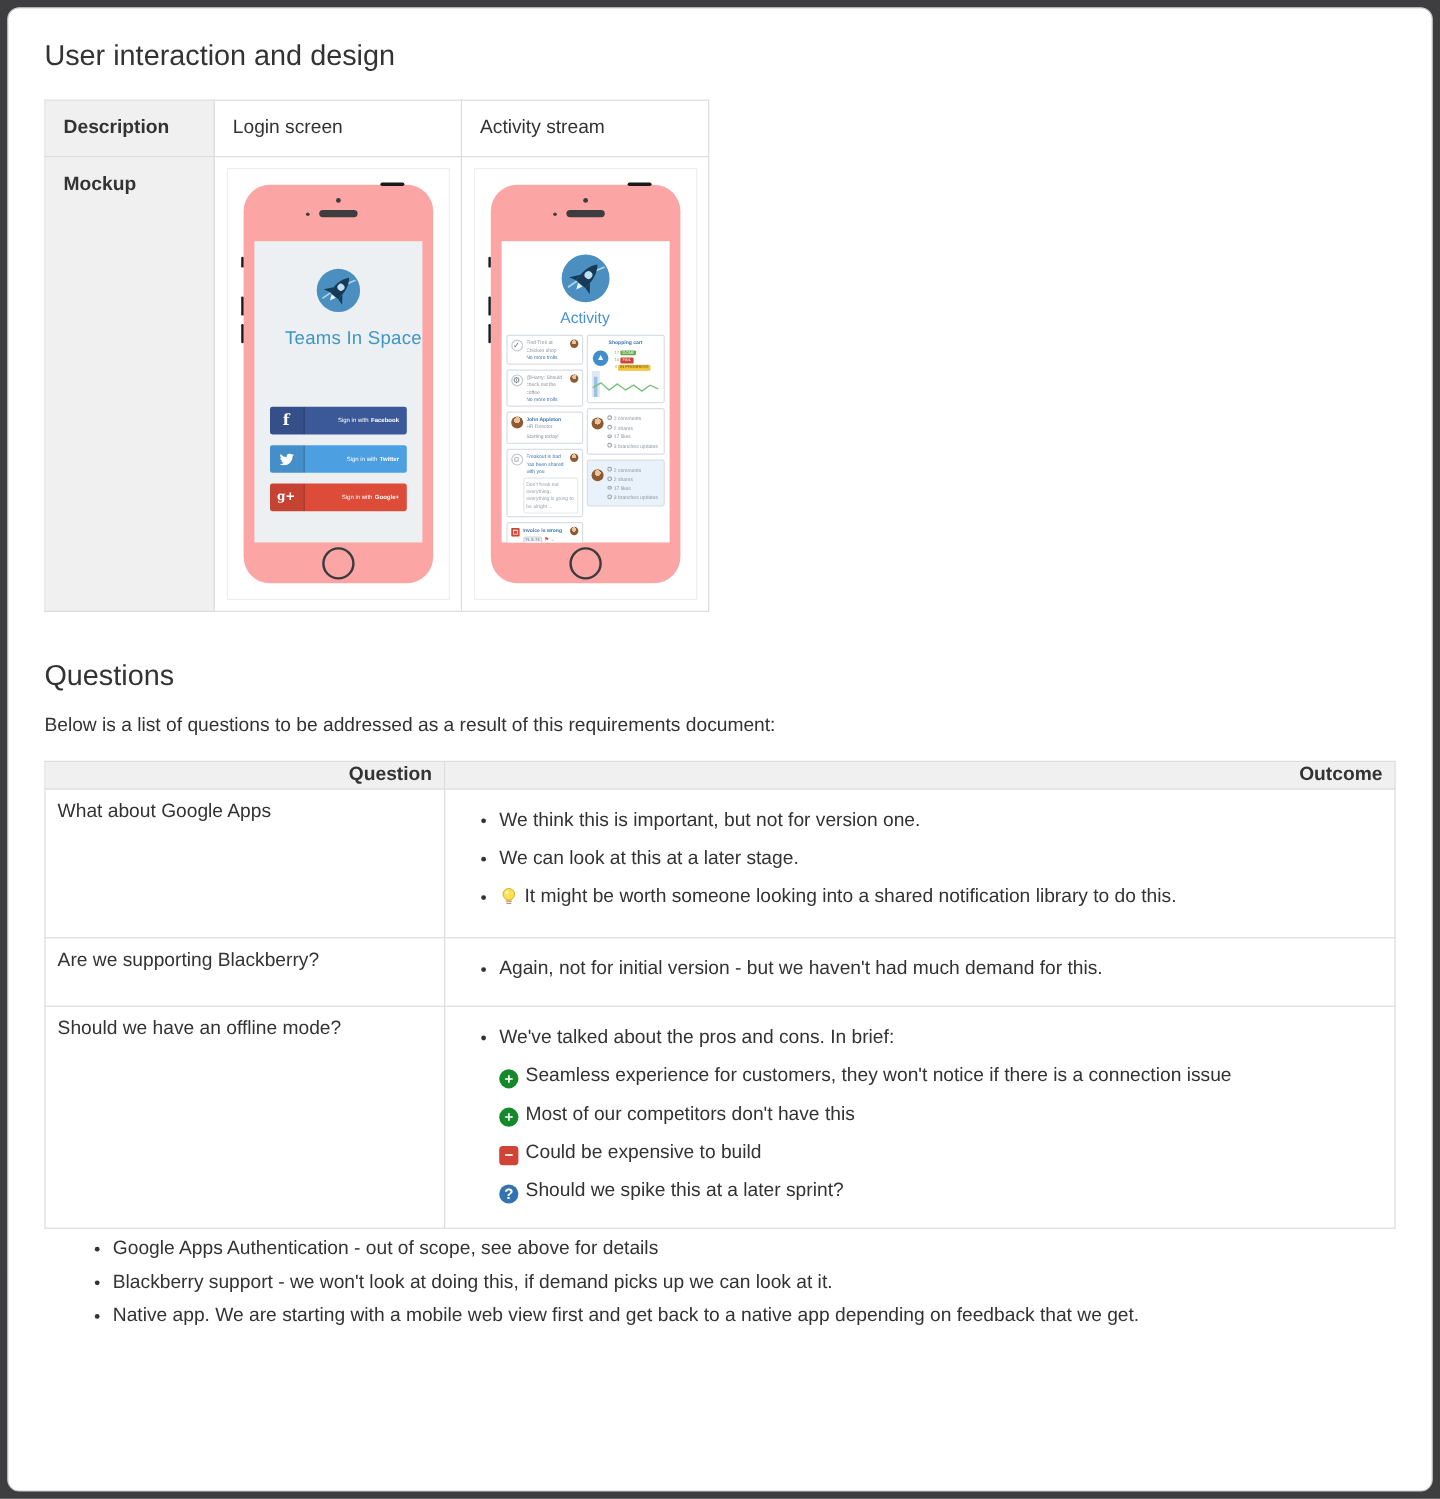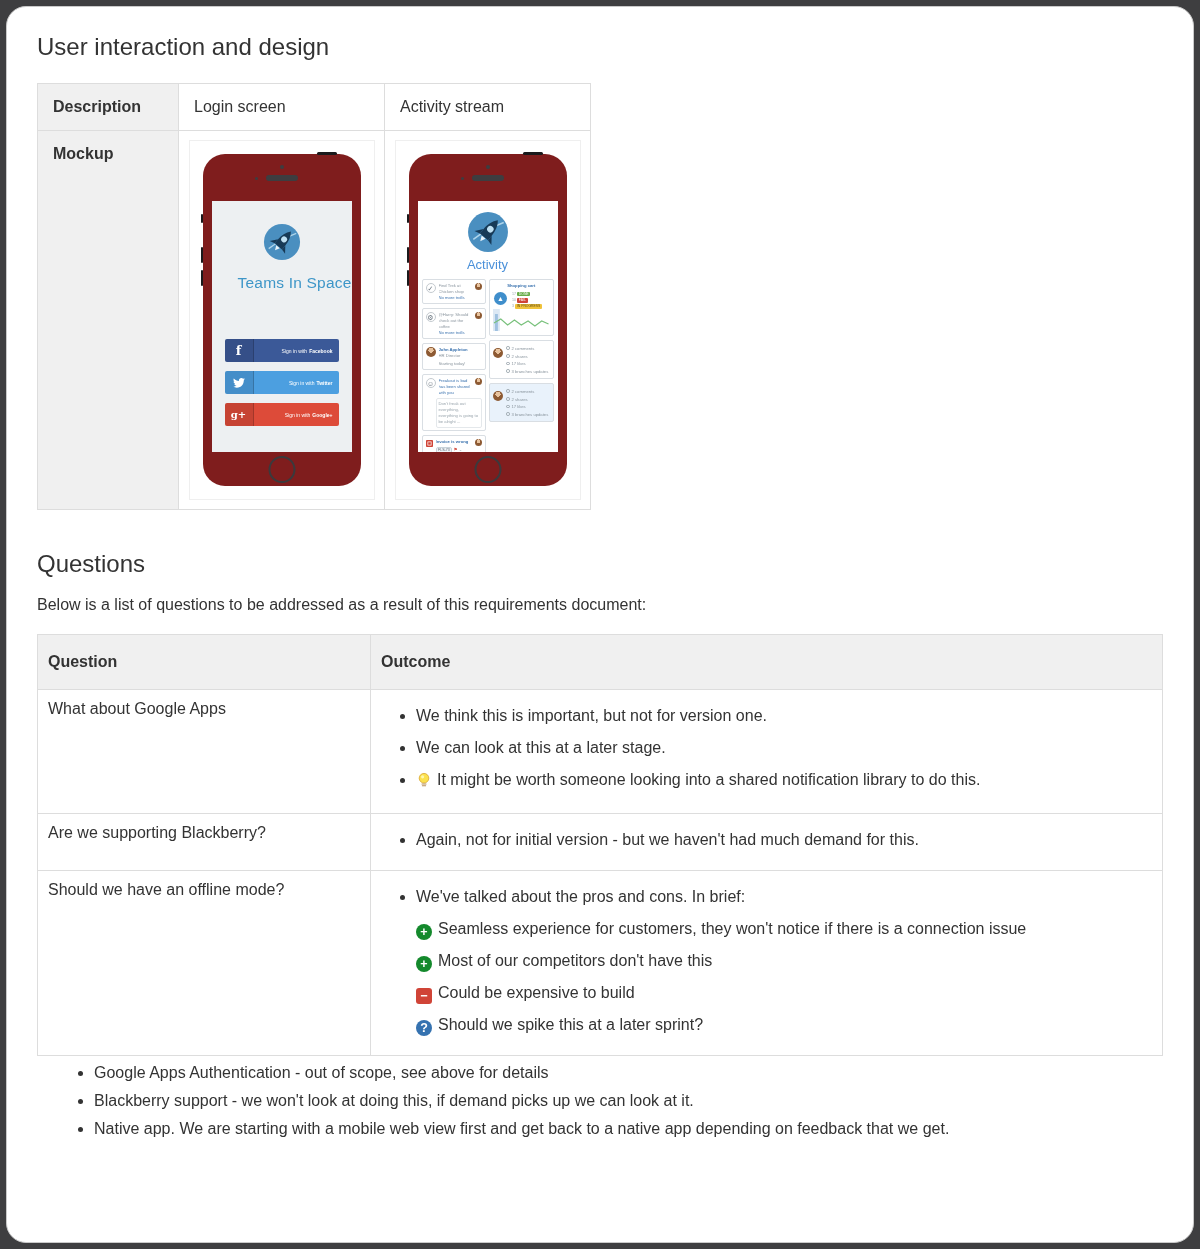--- a/index.html
+++ b/index.html
@@ -1,37 +1,37 @@
 <!DOCTYPE html>
 <html><head>
 <meta charset="utf-8">
 <style>
   html,body{margin:0;padding:0;}
   body{width:1200px;height:1249px;position:relative;background:#3e3e40;
        font-family:"Liberation Sans",sans-serif;color:#333;}
   .page{position:absolute;inset:6px;background:#fff;border:1px solid #c9c9c9;
-        border-radius:20px;padding:22px 30px;box-sizing:border-box;overflow:hidden;}
+        border-radius:10px;padding:22px 30px;box-sizing:border-box;overflow:hidden;}
   h1.title{font-size:24px;font-weight:400;margin:4px 0 22px;color:#333;}
   h2.sect{font-size:24px;font-weight:400;margin:40px 0 0;color:#333;}
   p.intro{font-size:16px;margin:18px 0 20px;}
 
   table.ctable{border-collapse:collapse;}
   .ctable th,.ctable td{border:1px solid #ddd;text-align:left;vertical-align:top;font-size:16px;margin-top:16px;}
   .ctable th{background:#f0f0f0;font-weight:700;}
 
   
   .mtable th{padding:14px 15px;}
   .mtable td.colcell{padding:14px 15px;font-weight:400;background:#fff;}
   .mtable th.rowhead{width:110px;}
   .mtable td.colcell{width:175px;}
   .mtable td.shot{padding:9px 9px;background:#fff;}
   .shot-frame{border:1px solid #efefef;padding:13px;width:158px;margin:0 auto;}
 
   
-  .phone{width:158px;height:332px;background:#7f1d1d;border-radius:22px;position:relative;}
+  .phone{width:158px;height:332px;background:#fca5a5;border-radius:22px;position:relative;}
   .cam{position:absolute;top:11px;left:50%;margin-left:-2px;width:4px;height:4px;border-radius:50%;background:#3d3d40;}
   .speaker{position:absolute;top:21px;left:50%;transform:translateX(-50%);width:32px;height:6px;border-radius:3px;background:#3d3d40;}
   .dot2{position:absolute;top:23px;left:50%;margin-left:-27px;width:3px;height:3px;border-radius:50%;background:#3d3d40;}
   .topbtn{position:absolute;top:-2px;right:24px;width:20px;height:3px;border-radius:2px;background:#1a1a1c;}
   .nub{position:absolute;left:-2px;width:2px;background:#1a1a1c;border-radius:1px;}
   .nub.n1{top:60px;height:9px;} .nub.n2{top:93px;height:16px;} .nub.n3{top:116px;height:16px;}
   .screen{position:absolute;top:47px;left:9px;width:140px;height:251px;overflow:hidden;}
   .screen-login{background:#edf0f2;}
   .screen-act{background:#fff;}
   .home{position:absolute;bottom:3px;left:50%;transform:translateX(-50%);width:27px;height:27px;
@@ -85,21 +85,21 @@
   .chart-row{display:flex;align-items:flex-start;}
   .cicon{width:13px;height:13px;border-radius:50%;background:#3f8ecb;color:#fff;text-align:center;
          line-height:13px;font-size:7px;margin:1px 3px 0 1px;flex:none;}
   .chips{flex:1;}
   .chip{display:inline-block;font-size:3.4px;line-height:4.8px;padding:0 1.8px;border-radius:1px;
         color:#fff;margin:.5px 0 .5px 1px;}
   .chipnum{color:#9aa5ad;font-size:3.6px;margin-left:2px;}
 
   
   .qtable{width:100%;}
-  .qtable th{padding:18px 10px;}
+  .qtable th{padding:2px 10px;text-align:right;}
   .qtable th.qh1{width:312px;}
   .qtable td{padding:10px 10px;}
   .outcell ul{margin:0;padding-left:35px;}
   .outcell li{margin:4px 0 9px;line-height:23px;}
   .icon-line{margin:4px 0 9px 35px;line-height:23px;}
   .emo{display:inline-block;width:16px;height:16px;border-radius:50%;color:#fff;text-align:center;
        line-height:16px;font-size:12.5px;font-weight:bold;vertical-align:-2px;margin-right:6px;}
   .emo-plus{background:#14892c;}
   .emo-minus{background:#d04437;border-radius:3px;}
   .emo-q{background:#3572b0;}

